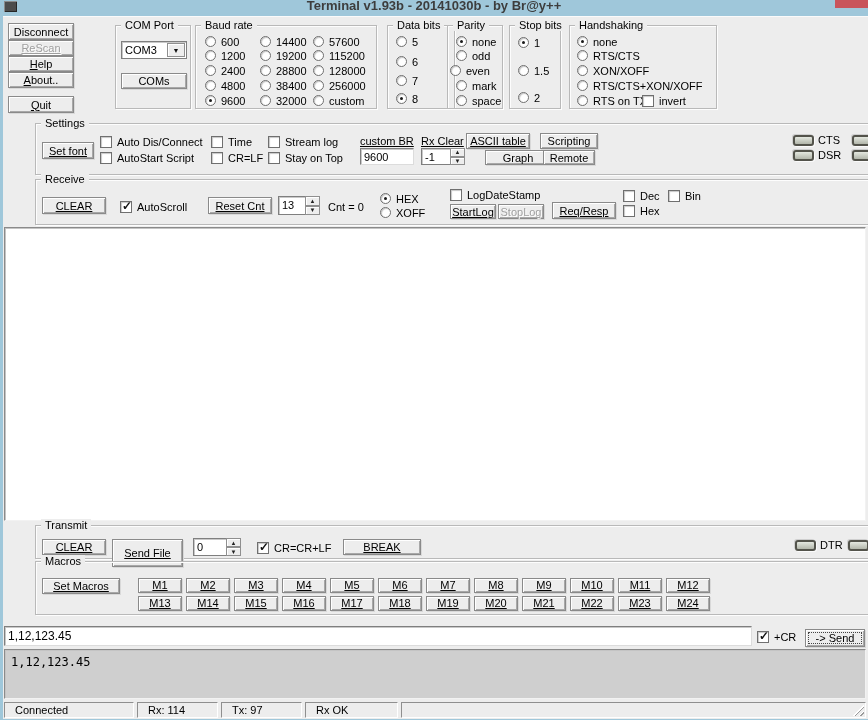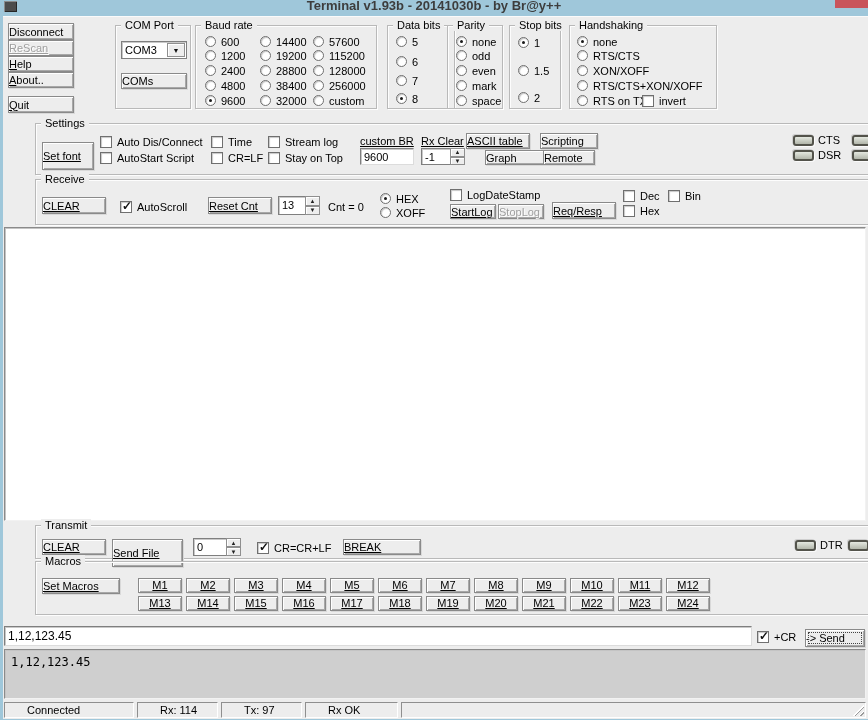--- a/index.html
+++ b/index.html
@@ -13,21 +13,21 @@
            box-shadow:inset 1px 1px 0 #8a8a8a,inset -1px -1px 0 #262626;}
   .closebtn{position:absolute;left:835px;top:0;width:33px;height:8px;background:#c9545b;}
   
   .client{position:absolute;left:3px;top:16px;width:865px;height:702px;background:#ededed;border-top:1px solid #fafafa;}
   
   .g{position:absolute;border:1px solid #b9b9b9;box-shadow:inset 1px 1px 0 #fdfdfd,1px 1px 0 #fdfdfd;box-sizing:border-box;margin-left:29px;}
   .leg{position:absolute;top:-7px;left:5px;background:#ededed;padding:0 4px;line-height:12px;white-space:nowrap;}
   
   .btn{position:absolute;box-sizing:border-box;background:#ededed;border:1px solid #8a8a8a;
        box-shadow:inset 1px 1px 0 #ffffff,inset -1px -1px 0 #a8a8a8,1px 1px 0 #d9d9d9;
-       display:flex;align-items:center;justify-content:flex-start;white-space:nowrap;cursor:default;}
+       display:flex;align-items:center;justify-content:center;white-space:nowrap;cursor:default;}
   .dis{color:#9f9f9f;text-shadow:1px 1px 0 #fff;}
   .ul{text-decoration:underline;}
   .ul1{display:block;}
   .ul1::first-letter{text-decoration:underline;}
   
   .opt{position:absolute;display:flex;align-items:center;gap:5px;height:13px;white-space:nowrap;}
   .rad{width:11px;height:11px;box-sizing:border-box;border-radius:50%;background:#fff;border:1px solid #6f6f6f;
        box-shadow:inset 1px 1px 1px #c7c7c7;position:relative;flex:none;}
   .rad.on::after{content:"";position:absolute;left:3px;top:3px;width:3px;height:3px;background:#1a1a1a;border-radius:50%;}
   .ck{width:12px;height:12px;box-sizing:border-box;background:#fff;border:1px solid #6f6f6f;
@@ -58,21 +58,21 @@
   .sunken{position:absolute;box-sizing:border-box;border:1px solid #8a8a8a;border-right-color:#f2f2f2;
           border-bottom-color:#f2f2f2;box-shadow:inset 1px 1px 0 #c4c4c4;}
   
   .mrow{position:absolute;display:flex;gap:4px;}
   .mbtn{position:relative;width:44px;height:15px;flex:none;box-sizing:border-box;background:#ededed;
         border:1px solid #8a8a8a;box-shadow:inset 1px 1px 0 #fff,inset -1px -1px 0 #a8a8a8,1px 1px 0 #d9d9d9;
         display:flex;justify-content:center;}
   
   .sbar{position:absolute;left:0;top:684px;width:863px;height:18px;display:flex;gap:3px;padding:1px 0 0 1px;box-sizing:border-box;}
   .sp{border:1px solid;border-color:#8f8f8f #ffffff #ffffff #8f8f8f;background:#ededed;display:flex;
-      align-items:center;padding-left:22px;box-sizing:border-box;height:16px;}
+      align-items:center;padding-left:10px;box-sizing:border-box;height:16px;}
   .grip{position:absolute;right:1px;bottom:1px;width:13px;height:13px;
         background:repeating-linear-gradient(-45deg,transparent 0 2px,#9a9a9a 2px 3px,#ffffff 3px 4px);
         clip-path:polygon(100% 0,100% 100%,0 100%);}
   .mono{font-family:"DejaVu Sans Mono",monospace;font-size:12px;}
   .sendbtn{outline:1px dotted #444;outline-offset:-4px;}
 </style>
 </head>
 <body>
 
 <div class="titlebar">
@@ -197,21 +197,21 @@
   <div class="g" style="left:415px;top:8px;width:56px;height:84px">
     <span class="leg">Parity</span>
     <label class="opt" style="left:8px;top:9px">
         <span class="rad on"></span>
         <span>none</span>
       </label>
     <label class="opt" style="left:8px;top:23px">
         <span class="rad"></span>
         <span>odd</span>
       </label>
-    <label class="opt" style="left:8px;top:38px">
+    <label class="opt" style="left:2px;top:38px">
         <span class="rad"></span>
         <span>even</span>
       </label>
     <label class="opt" style="left:8px;top:53px">
         <span class="rad"></span>
         <span>mark</span>
       </label>
     <label class="opt" style="left:8px;top:68px">
         <span class="rad"></span>
         <span>space</span>
@@ -257,21 +257,21 @@
         <span>RTS on TX</span>
       </label>
     <label class="opt" style="left:72px;top:68px">
         <span class="ck"></span>
         <span>invert</span>
       </label>
   </div>
 
   <div class="g" style="left:3px;top:106px;width:856px;height:52px">
     <span class="leg">Settings</span>
-    <div class="btn" style="left:6px;top:18px;width:52px;height:28px">
+    <div class="btn" style="left:6px;top:18px;width:52px;height:17px">
         <span class="ul">Set font</span>
       </div>
     <label class="opt" style="left:64px;top:11px">
         <span class="ck"></span>
         <span>Auto Dis/Connect</span>
       </label>
     <label class="opt" style="left:64px;top:27px">
         <span class="ck"></span>
         <span>AutoStart Script</span>
       </label>

